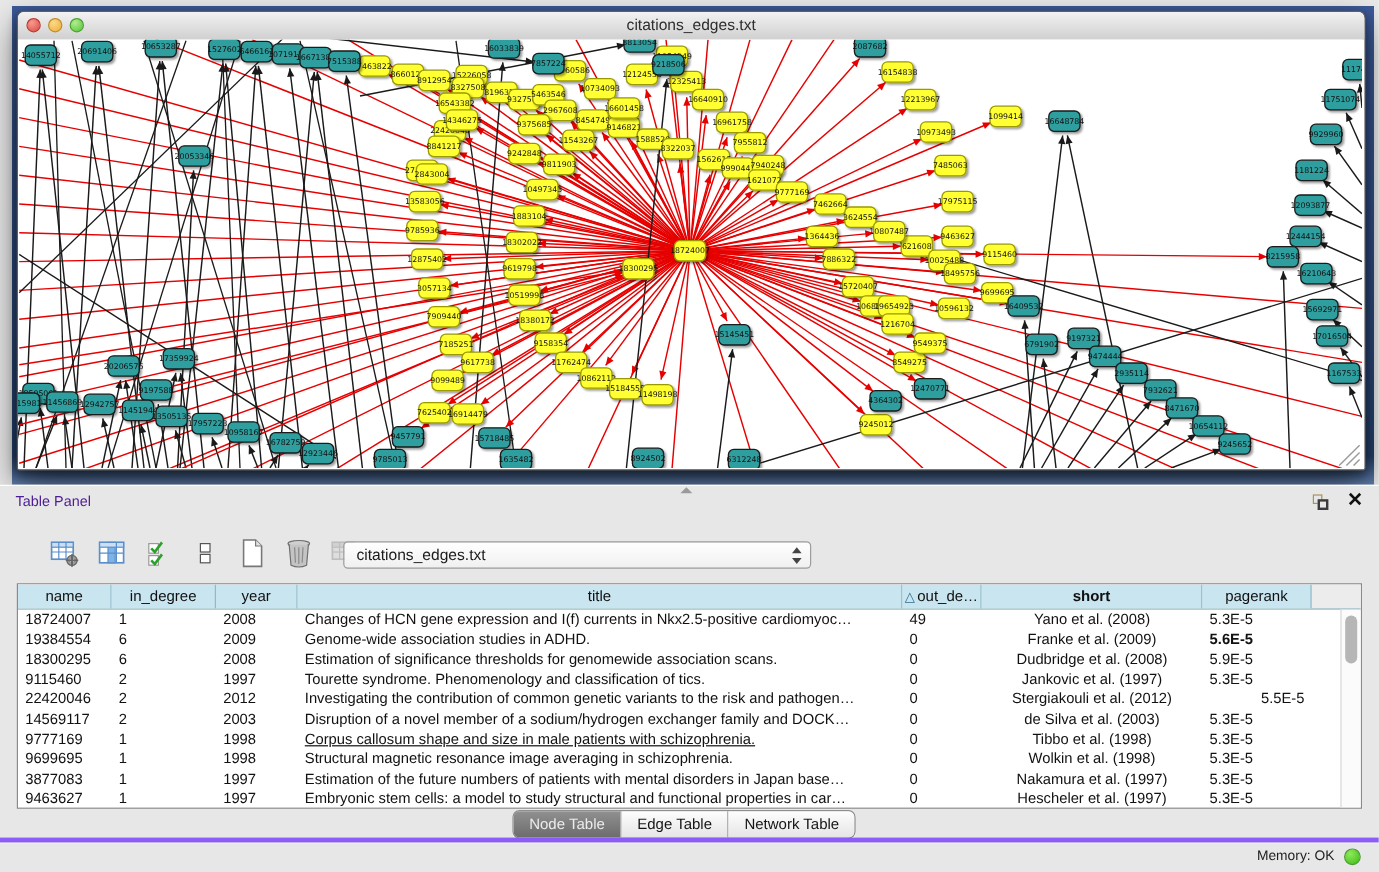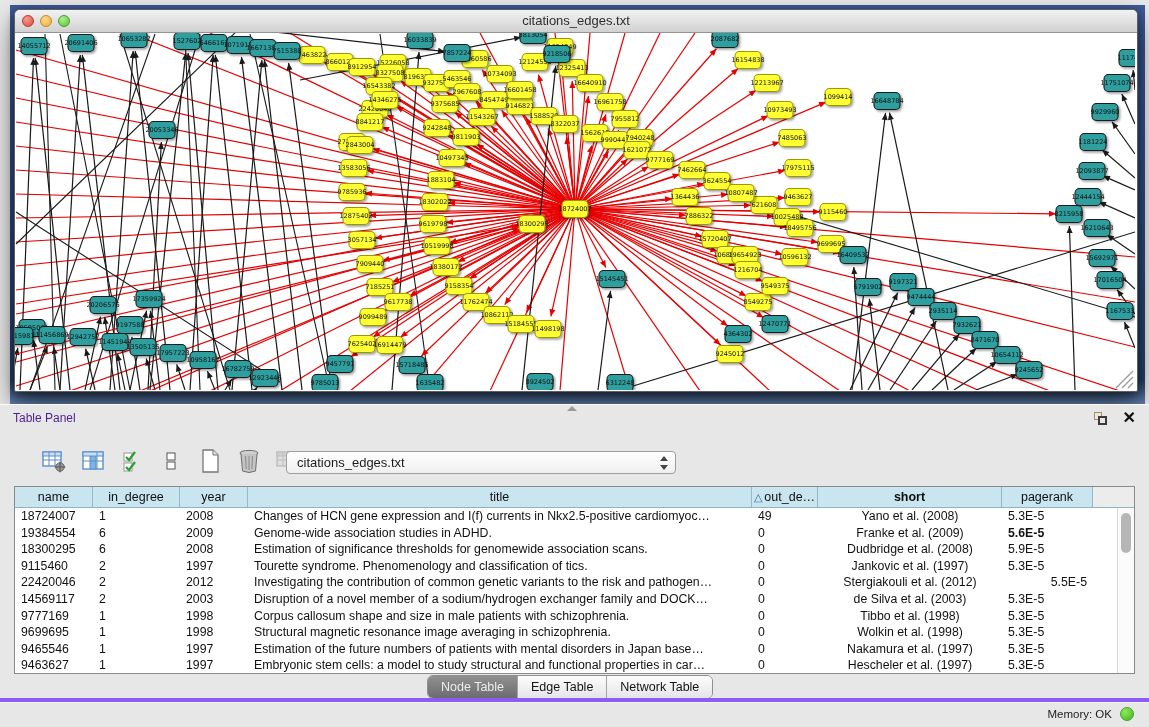--- a/index.html
+++ b/index.html
@@ -1172,36 +1172,36 @@
           <div class="td" style="width: 68px; text-align: left;">2003</div>
           <div class="td" style="width: 504px; text-align: left;">Disruption of a novel member of a sodium/hydrogen exchanger family and DOCK…</div>
           <div class="td" style="width: 66px; text-align: left;">0</div>
           <div class="td" style="width: 184px; text-align: center;">de Silva et al. (2003)</div>
           <div class="td" style="width: 91px; text-align: left;">5.3E-5</div>
         </div>
         <div class="trow">
           <div class="td" style="width: 78px; text-align: left;">9777169</div>
           <div class="td" style="width: 87px; text-align: left;">1</div>
           <div class="td" style="width: 68px; text-align: left;">1998</div>
-          <div class="td" style="width: 504px; text-align: left;">Corpus callosum shape and size in male patients with schizophrenia.</div>
+          <div class="td" style="width: 504px; text-align: left; text-decoration: underline;">Corpus callosum shape and size in male patients with schizophrenia.</div>
           <div class="td" style="width: 66px; text-align: left;">0</div>
           <div class="td" style="width: 184px; text-align: center;">Tibbo et al. (1998)</div>
           <div class="td" style="width: 91px; text-align: left;">5.3E-5</div>
         </div>
         <div class="trow">
           <div class="td" style="width: 78px; text-align: left;">9699695</div>
           <div class="td" style="width: 87px; text-align: left;">1</div>
           <div class="td" style="width: 68px; text-align: left;">1998</div>
           <div class="td" style="width: 504px; text-align: left;">Structural magnetic resonance image averaging in schizophrenia.</div>
           <div class="td" style="width: 66px; text-align: left;">0</div>
           <div class="td" style="width: 184px; text-align: center;">Wolkin et al. (1998)</div>
           <div class="td" style="width: 91px; text-align: left;">5.3E-5</div>
         </div>
         <div class="trow">
-          <div class="td" style="width: 78px; text-align: left;">9465546</div>
+          <div class="td" style="width: 78px; text-align: left;">3877083</div>
           <div class="td" style="width: 87px; text-align: left;">1</div>
           <div class="td" style="width: 68px; text-align: left;">1997</div>
           <div class="td" style="width: 504px; text-align: left;">Estimation of the future numbers of patients with mental disorders in Japan base…</div>
           <div class="td" style="width: 66px; text-align: left;">0</div>
           <div class="td" style="width: 184px; text-align: center;">Nakamura et al. (1997)</div>
           <div class="td" style="width: 91px; text-align: left;">5.3E-5</div>
         </div>
         <div class="trow">
           <div class="td" style="width: 78px; text-align: left;">9463627</div>
           <div class="td" style="width: 87px; text-align: left;">1</div>

